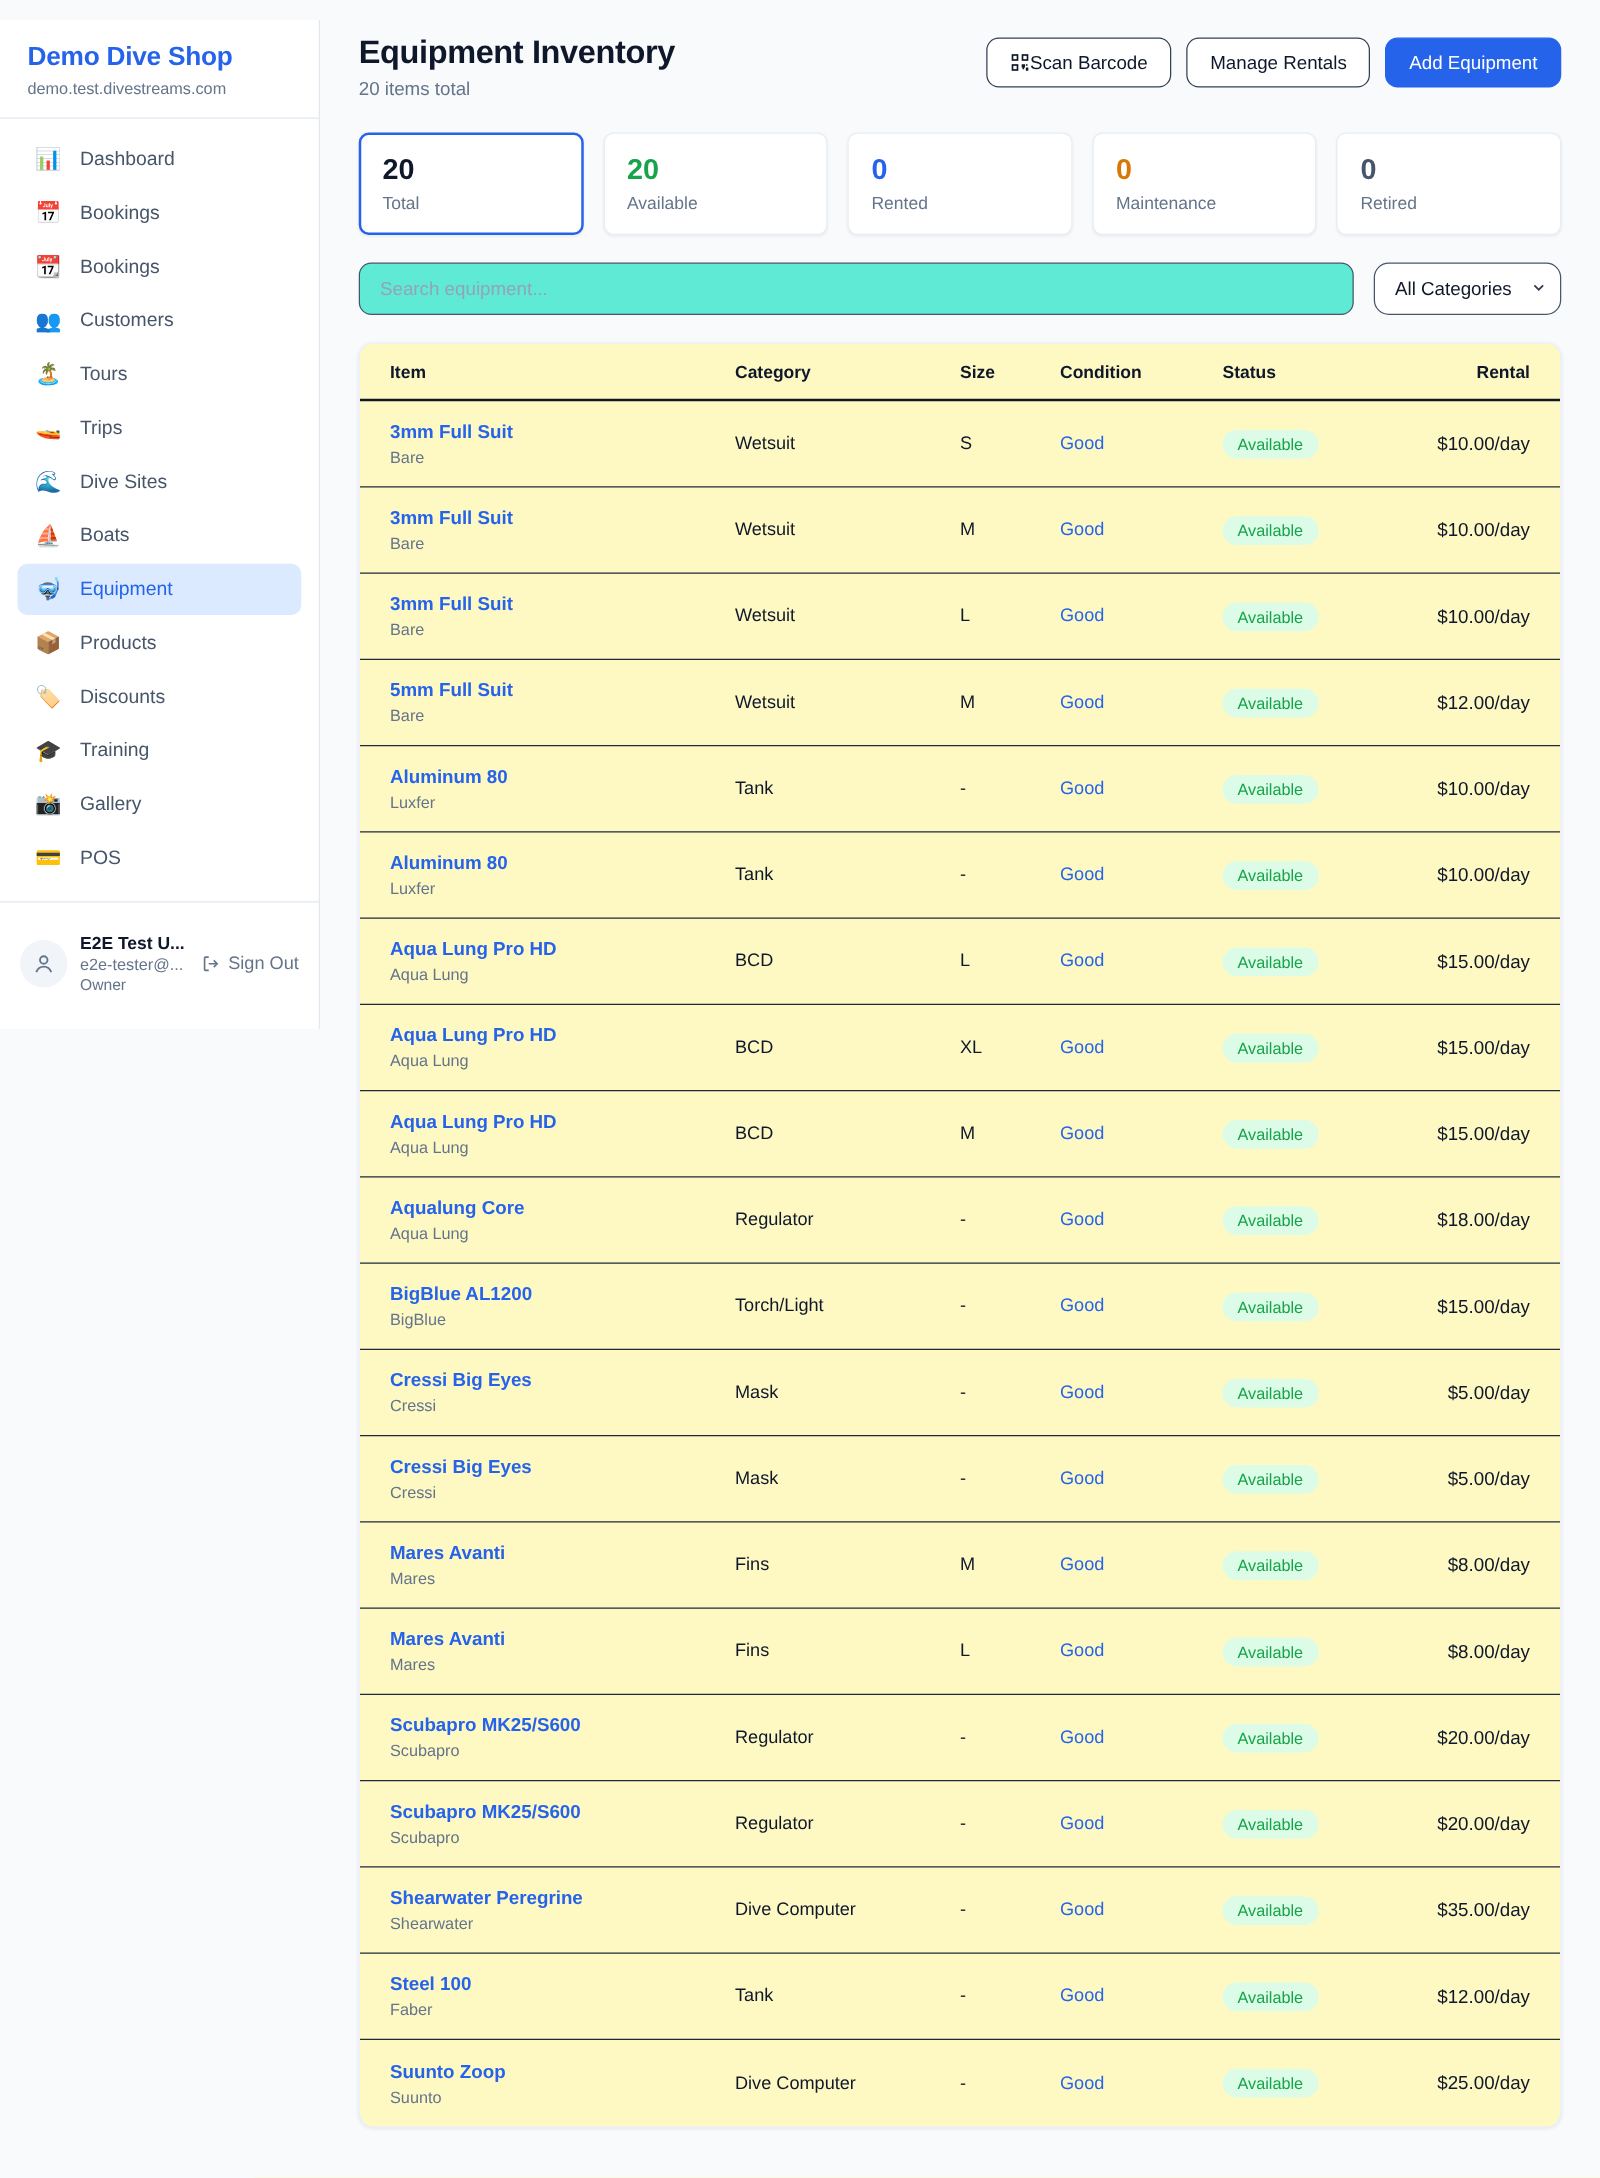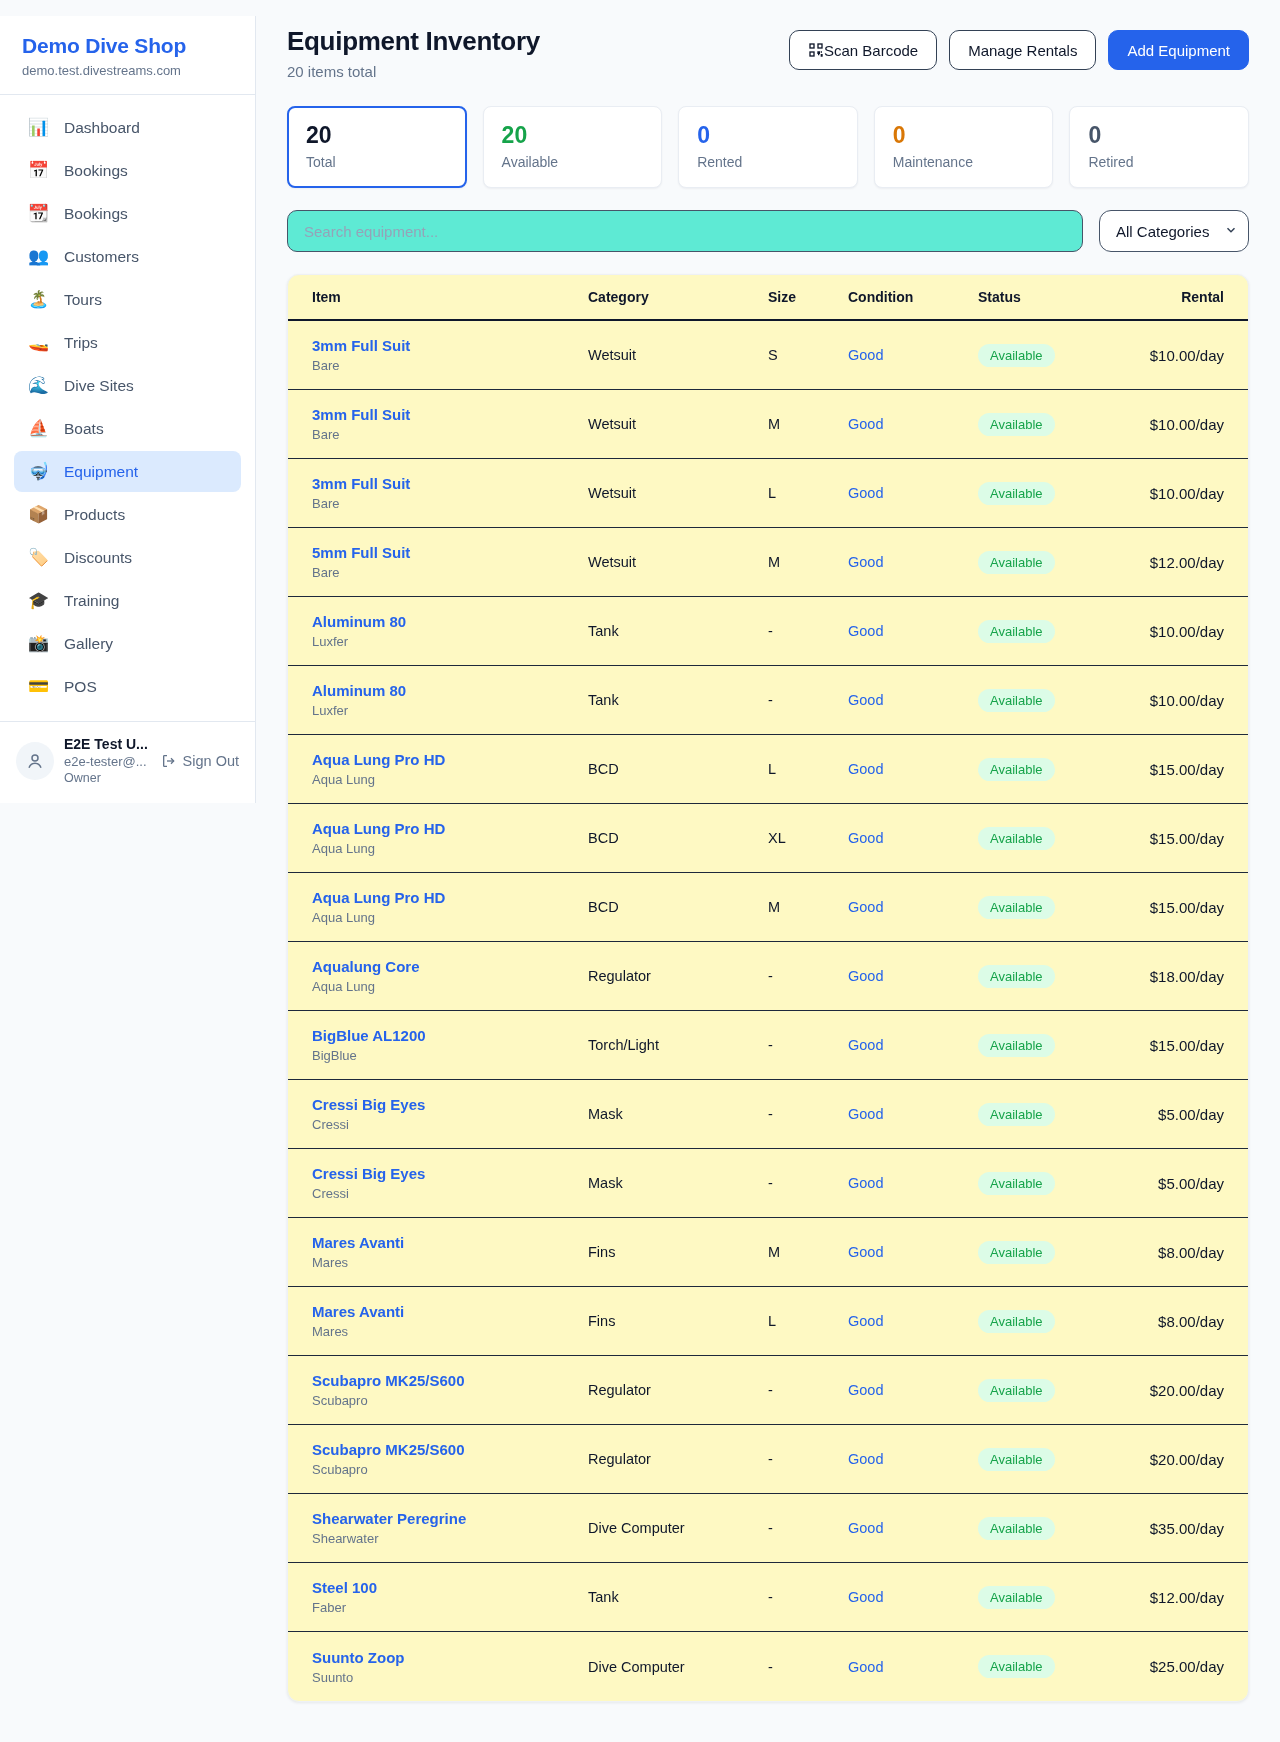--- a/index.html
+++ b/index.html
@@ -18,21 +18,21 @@
   .brand-name { color:#2563eb; font-size:21px; font-weight:bold; letter-spacing:-0.2px; }
   .brand-domain { color:#64748b; font-size:13px; margin-top:5px; }
   .nav { padding:10px 0 12px 0; }
   .nav-item {
     display:flex; align-items:center; gap:14px; margin:2px 14px; padding:10px 14px;
     border-radius:8px; color:#475569; font-size:15.5px; cursor:pointer;
   }
   .nav-item .nav-icon { width:22px; font-size:17px; text-align:center; }
   .nav-item.active { background:#dbeafe; color:#2563eb; font-weight:500; }
   .user-box {
-    border-top:1px solid #e2e8f0; padding:14px 16px; display:flex; align-items:center; gap:10px;
+    border-top:1px solid #e2e8f0; padding:24px 16px; display:flex; align-items:center; gap:10px;
   }
   .avatar {
     width:38px; height:38px; border-radius:50%; background:#f1f5f9; flex:0 0 auto;
     display:flex; align-items:center; justify-content:center; color:#64748b;
   }
   .user-meta { min-width:0; flex:1; }
   .user-name { font-size:14px; font-weight:bold; color:#0f172a; white-space:nowrap; }
   .user-email { font-size:13px; color:#64748b; margin-top:2px; white-space:nowrap; }
   .user-role { font-size:12.5px; color:#64748b; margin-top:2px; }
   .signout { display:flex; align-items:center; gap:6px; color:#64748b; font-size:14.5px; cursor:pointer; white-space:nowrap; }

